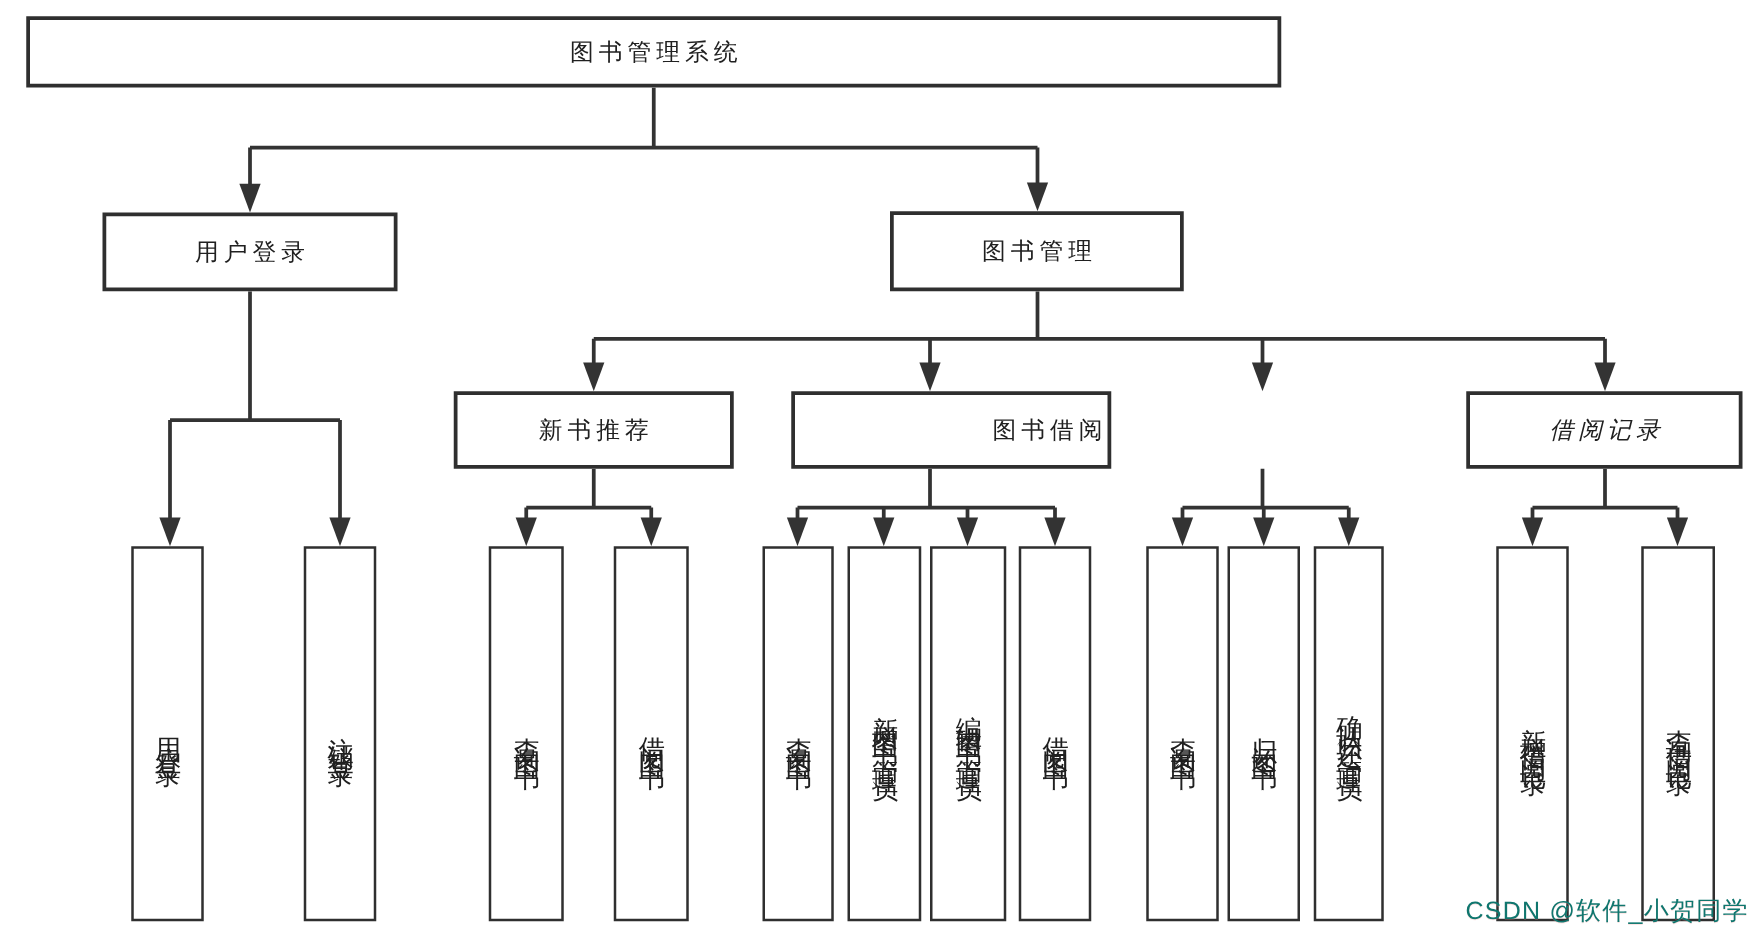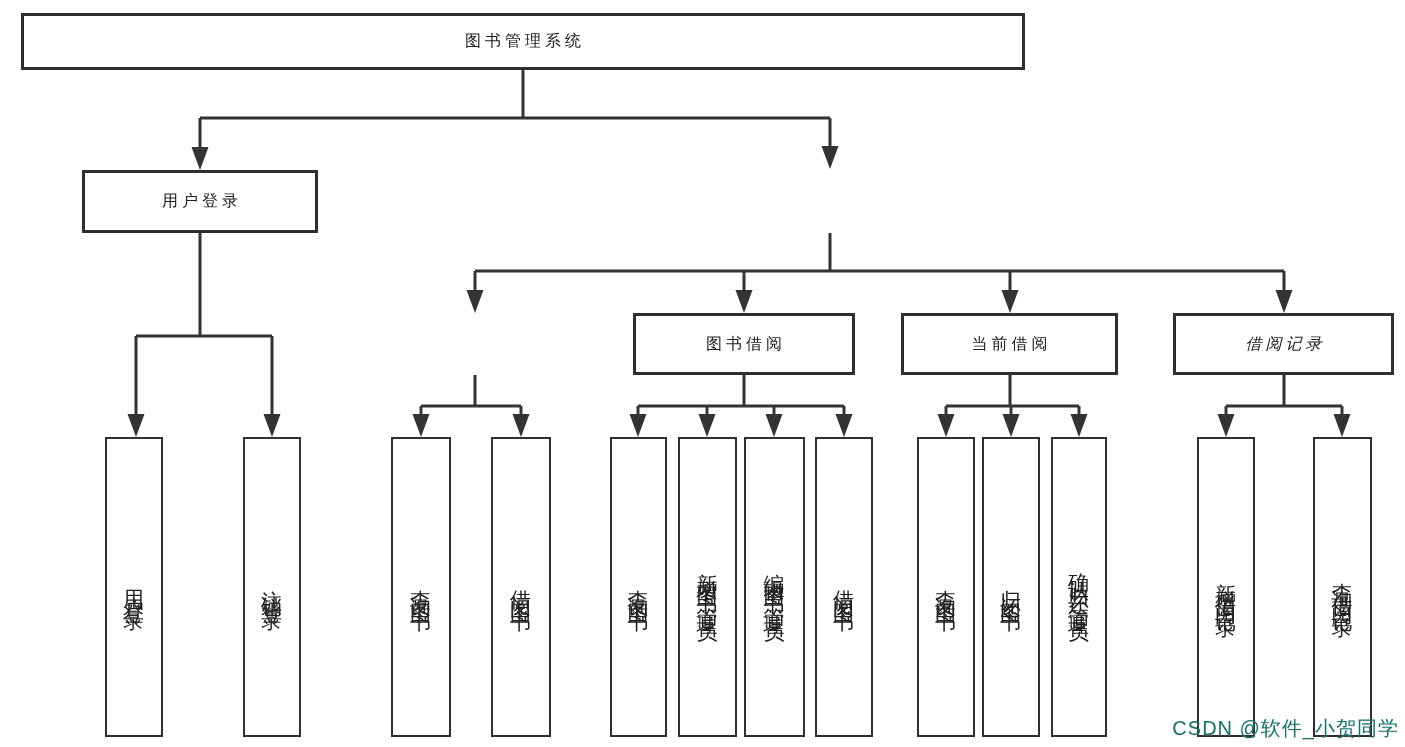--- a/index.html
+++ b/index.html
@@ -7,21 +7,21 @@
     width:1405px;height:747px;position:relative;overflow:hidden;
     font-family:"Liberation Sans","DejaVu Sans",sans-serif;
   }
   .canvas{position:absolute;left:0;top:0;width:1405px;height:747px;}
   svg.wires{position:absolute;left:0;top:0;pointer-events:none;}
   .node{
     position:absolute;box-sizing:border-box;background:#ffffff;
     border:3px solid #2f2f2f;display:flex;align-items:center;justify-content:center;
   }
   .node .lbl{
-    color:#202020;font-size:16px;letter-spacing:4px;white-space:nowrap;
+    color:#202020;font-size:19px;letter-spacing:4px;white-space:nowrap;
     text-indent:4px; 
   }
   .node.leaf{border-width:2.5px;}
   .node.vert .lbl{
     writing-mode:vertical-rl;text-orientation:mixed;
     font-size:21px;letter-spacing:7px;line-height:1;white-space:normal;text-indent:0;
   }
   .watermark{
     position:absolute;right:6px;top:715px;
     color:#0f766e;font-size:20px;letter-spacing:1px;
@@ -88,26 +88,29 @@
       <polygon points="1333.5,414 1350.5,414 1342,437" fill="#333333"></polygon>
     </svg>
 
   <div class="node" style="left:21px;top:13px;width:1004px;height:57px;">
     <span class="lbl">图书管理系统</span>
   </div>
 
   <div class="node" style="left:82px;top:170px;width:236px;height:63px;">
     <span class="lbl">用户登录</span>
   </div>
+  <div class="node" style="left:712px;top:169px;width:235px;height:64px;">
+    <span class="lbl">图书管理</span>
+  </div>
 
-  <div class="node" style="left:633px;top:313px;width:222px;height:62px;">
+  <div class="node" style="left:363px;top:313px;width:224px;height:62px;">
+    <span class="lbl">新书推荐</span>
+  </div>
+  <div class="node" style="left:633px;top:313px;width:256px;height:62px;justify-content:flex-end;">
     <span class="lbl">图书借阅</span>
-  </div>
-  <div class="node" style="left:901px;top:313px;width:217px;height:62px;">
-    <span class="lbl">当前借阅</span>
   </div>
   <div class="node" style="left:1173px;top:313px;width:221px;height:62px;font-style:italic;">
     <span class="lbl">借阅记录</span>
   </div>
 
   <div class="node leaf vert" style="left:105px;top:437px;width:58px;height:300px;">
     <span class="lbl">用户登录</span>
   </div>
   <div class="node leaf vert" style="left:243px;top:437px;width:58px;height:300px;">
     <span class="lbl">注销登录</span>

